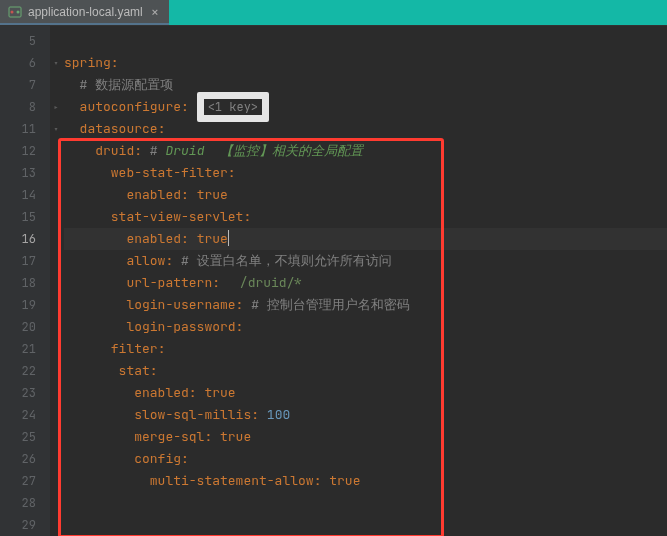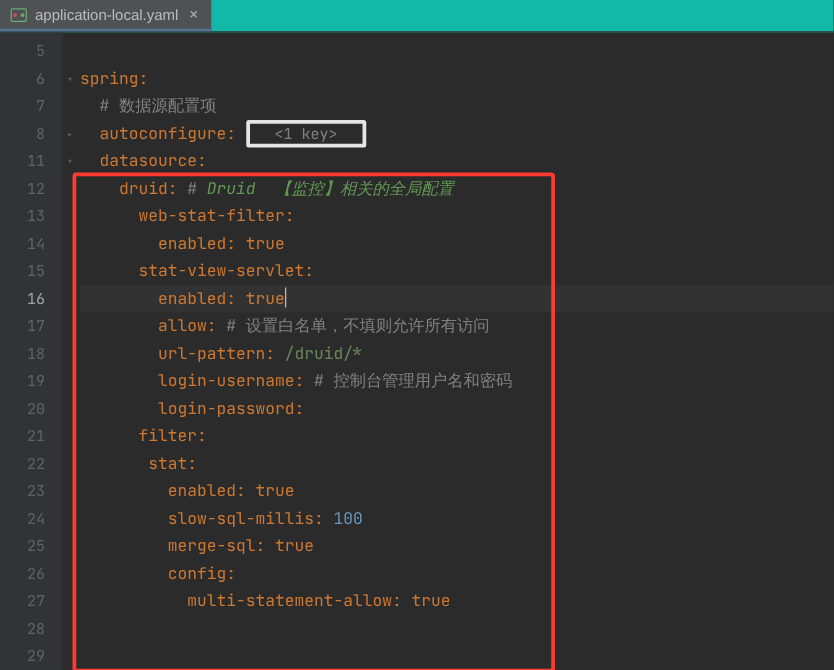--- a/index.html
+++ b/index.html
@@ -99,26 +99,26 @@
       line-height: 22px;
       white-space: pre;
     }
     .line.current {
       background: #323232;
     }
     .key { color: #cc7832; }
     .colon { color: #cc7832; }
     .val-true { color: #cc7832; }
     .val-num { color: #6897bb; }
-    .val-str { color: #6a8759; }
+    .val-str { color: #6a8759; margin-left: 12px; }
     .comment { color: #808080; }
     .comment-italic { color: #629755; font-style: italic; }
     .fold-placeholder {
-      border: 3px solid #e5e5e5;
-      padding: 0 20px;
+      border: 7px solid #e5e5e5;
+      padding: 0 4px;
       color: #808080;
       border-radius: 2px;
       font-size: 12px;
     }
     .highlight-box {
       position: absolute;
       border: 3px solid #ff3b30;
       border-radius: 3px;
       pointer-events: none;
     }

